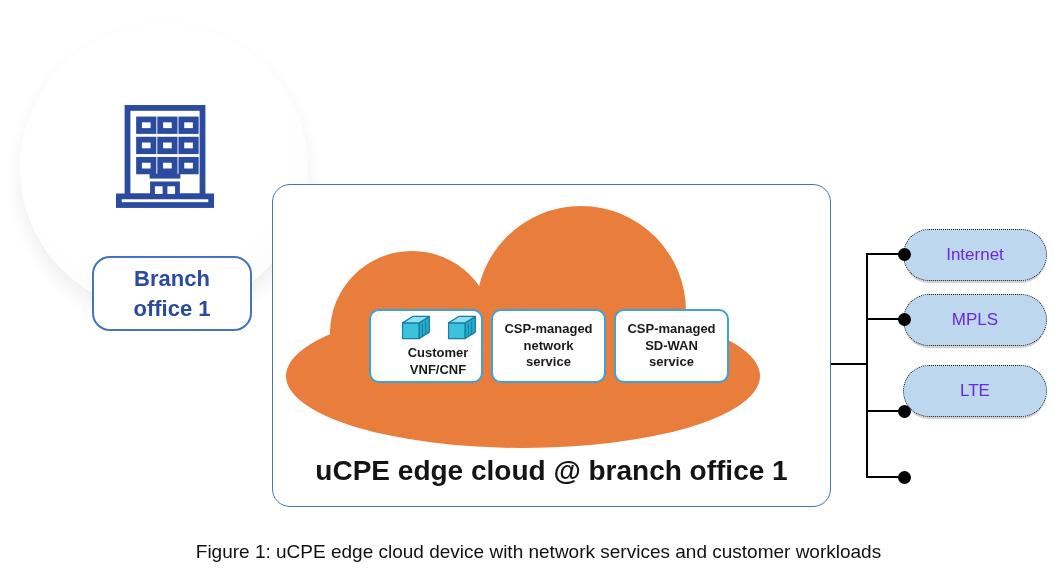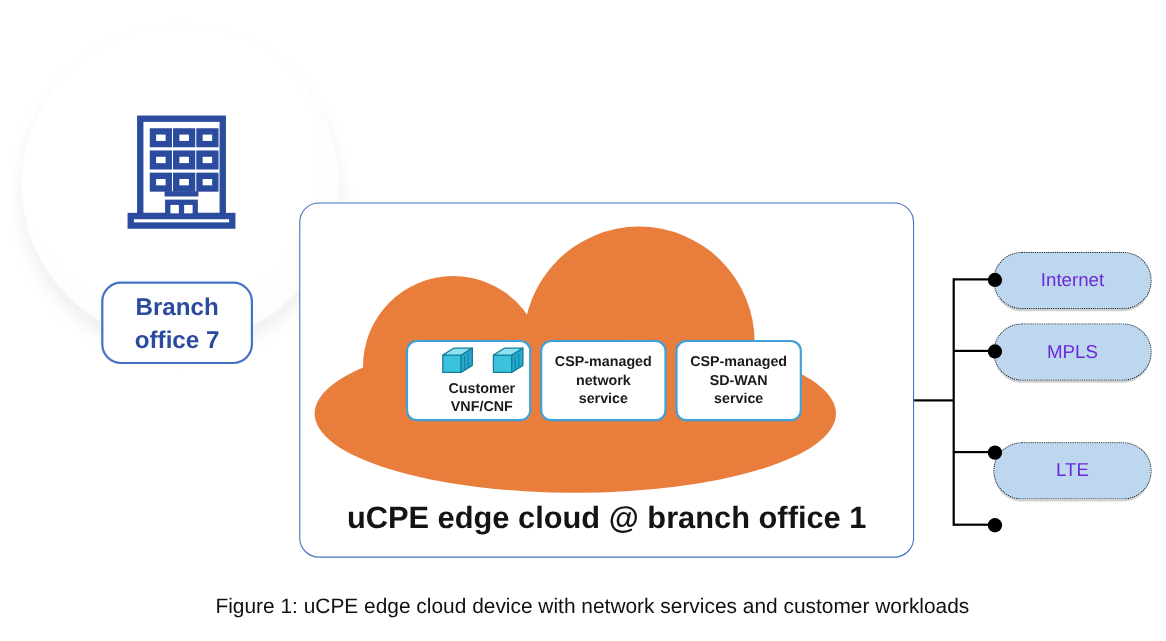--- a/index.html
+++ b/index.html
@@ -13,21 +13,21 @@
   
   .branch-circle {
     position: absolute; left: 20px; top: 24px; width: 288px; height: 288px;
     border-radius: 50%;
     background: radial-gradient(circle at 46% 42%, #ffffff 58%, #fcfcfc 76%, #efefef 96%, #e9e9e9 100%);
     box-shadow: 0 10px 18px rgba(0,0,0,0.07);
   }
   .building-wrap { position: absolute; left: 95px; top: 78px; width: 100px; height: 108px; }
 
   .branch-label {
-    position: absolute; left: 92px; top: 256px; width: 138px; height: 75px;
+    position: absolute; left: 92px; top: 256px; width: 160px; height: 75px;
     background: #ffffff; border: 2px solid var(--blue-border);
     border-radius: 18px; display: flex; flex-direction: column;
     align-items: center; justify-content: center;
     color: var(--blue-dark); font-weight: bold; font-size: 22px; line-height: 1.35;
     z-index: 3;
   }
 
   
   .main-rect {
     position: absolute; left: 272px; top: 184px; width: 559px; height: 323px;
@@ -67,21 +67,21 @@
   .dot-1 { top: 248px; } .dot-2 { top: 313px; } .dot-3 { top: 405px; } .dot-4 { top: 471px; }
 
   
   .pill {
     position: absolute; left: 903px; width: 144px; height: 52px;
     background: var(--pill-blue); border: 1.6px dotted #1c1c1c; border-radius: 27px;
     display: flex; align-items: center; justify-content: center;
     font-size: 17px; color: #6d28d9; z-index: 4;
     box-shadow: 0 3px 0 -1px rgba(0,0,0,0.18);
   }
-  .pill-1 { top: 229px; } .pill-2 { top: 294px; } .pill-3 { top: 402px; } .pill-4 { top: 450px; }
+  .pill-1 { top: 229px; } .pill-2 { top: 294px; } .pill-3 { top: 365px; } .pill-4 { top: 450px; }
 
   
   .caption {
     position: absolute; left: 0; top: 541px; width: 100%;
     text-align: center; font-size: 19px; color: #111111; padding-left: 17px;
   }
 </style>
 </head>
 <body>
 
@@ -107,21 +107,21 @@
         <g stroke="#2A4B9E" stroke-width="5" fill="#ffffff">
           <rect x="39" y="84" width="26" height="13"></rect>
           <line x1="52" y1="84" x2="52" y2="97"></line>
         </g>
       </svg>
     </div>
   </div>
 
   <div class="branch-label">
     <span>Branch</span>
-    <span>office 7</span>
+    <span>office 1</span>
   </div>
 
   <div class="main-rect">
     <div class="cloud-part cloud-hump-left"></div>
     <div class="cloud-part cloud-hump-main"></div>
     <div class="cloud-part cloud-body"></div>
 
     <div class="service-box service-box-1">
       <div class="cube-row">
         <svg width="37" height="29" viewBox="0 0 40 30">

